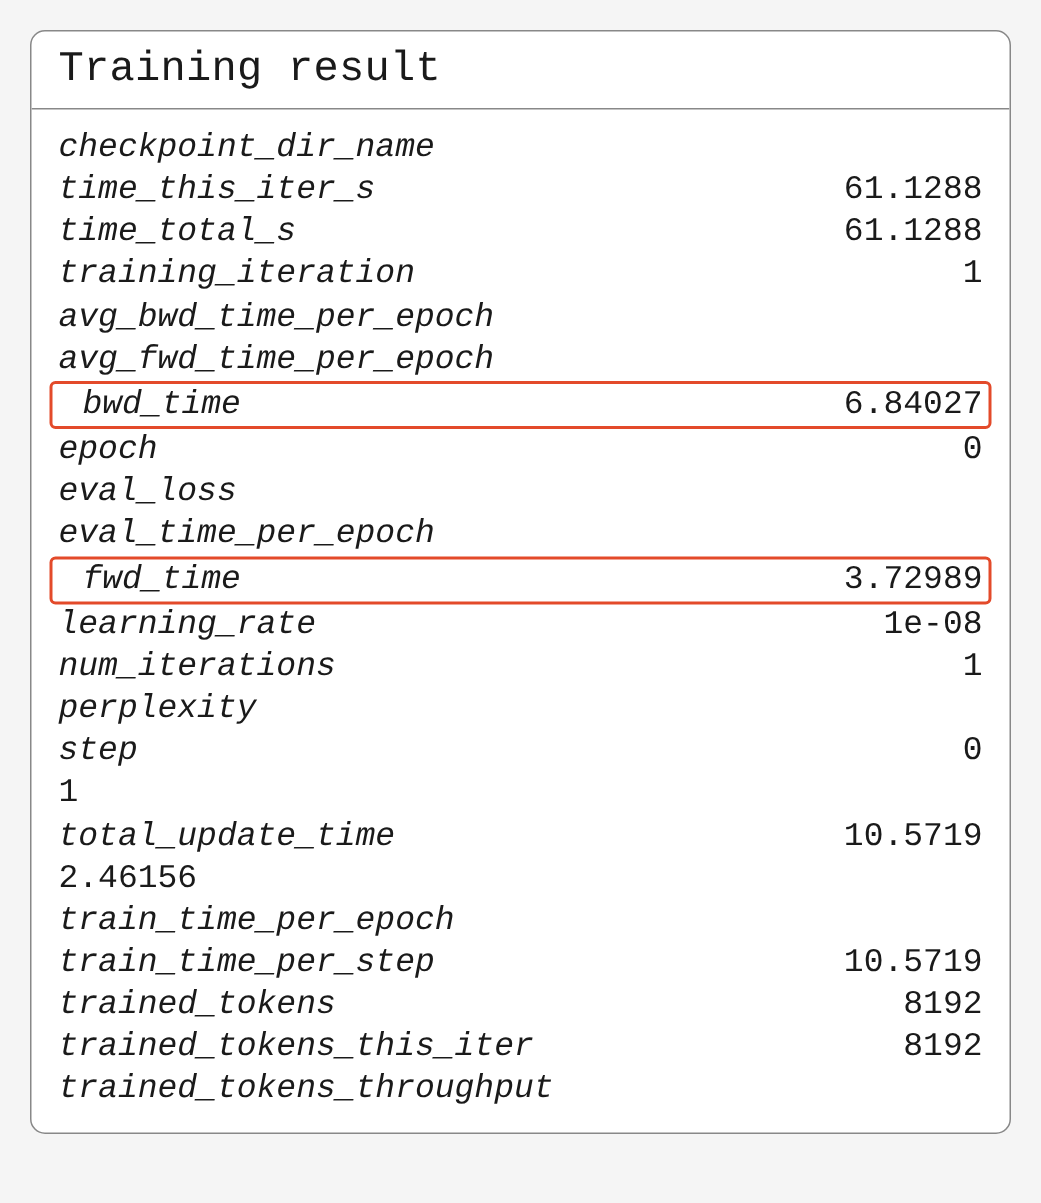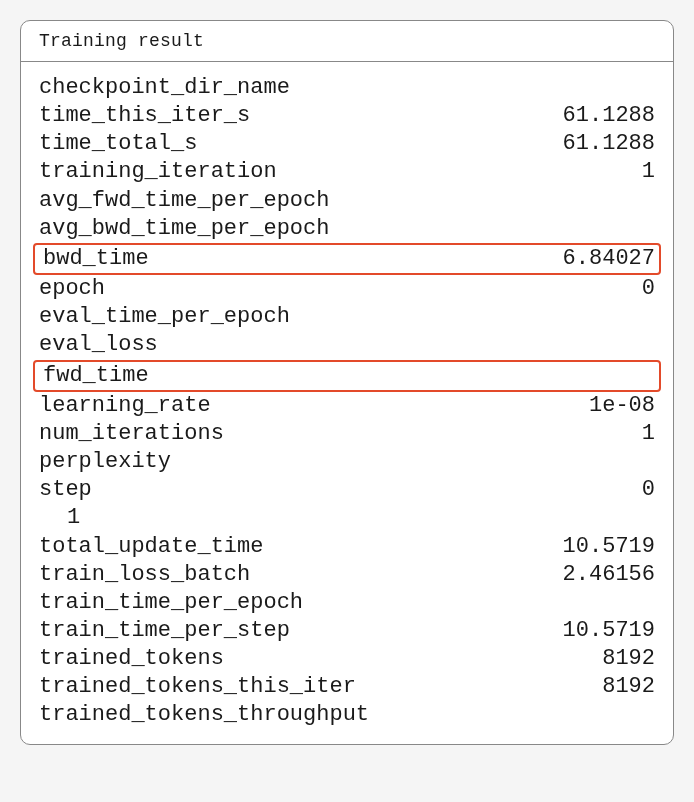--- a/index.html
+++ b/index.html
@@ -17,46 +17,46 @@
     .panel {
       background: #fff;
       border: 1.5px solid #888;
       border-radius: 10px;
       width: 654px;
       overflow: hidden;
     }
     .panel-header {
       padding: 10px 18px;
       border-bottom: 1.5px solid #888;
-      font-size: 18px;
+      font-size: 28px;
       letter-spacing: 0.2px;
     }
     .panel-body {
       padding: 12px 18px 14px 18px;
     }
     .row {
       display: flex;
       justify-content: space-between;
       align-items: baseline;
       line-height: 1.28;
       padding: 0;
     }
     .row .key {
       white-space: nowrap;
+      font-style: italic;
     }
     .row .val {
       white-space: nowrap;
       font-variant-numeric: tabular-nums;
       text-align: left;
-      margin-left: 28px;
     }
     .hl {
       border: 2px solid #e34a2a;
       border-radius: 4px;
-      padding-left: 8px;
+      padding-left: 20px;
       padding-right: 4px;
       margin-left: -6px;
       margin-right: -6px;
     }
     #rows-container {
       display: flex;
       flex-direction: column;
     }
   </style>
 </head>
@@ -76,45 +76,46 @@
         </div>
         <div class="row">
           <span class="key">time_total_s</span>
           <span class="val">61.1288</span>
         </div>
         <div class="row">
           <span class="key">training_iteration</span>
           <span class="val">1</span>
         </div>
         <div class="row">
-          <span class="key">avg_fwd_time_per_epoch</span>
+          <span class="key">avg_bwd_time_per_epoch</span>
           <span class="val"></span>
         </div>
         <div class="row">
-          <span class="key">avg_bwd_time_per_epoch</span>
+          <span class="key">avg_fwd_time_per_epoch</span>
           <span class="val"></span>
         </div>
         <div class="row hl">
           <span class="key">bwd_time</span>
           <span class="val">6.84027</span>
         </div>
         <div class="row">
           <span class="key">epoch</span>
           <span class="val">0</span>
         </div>
         <div class="row">
-          <span class="key">eval_time_per_epoch</span>
+          <span class="key">eval_loss</span>
           <span class="val"></span>
         </div>
         <div class="row">
-          <span class="key">eval_loss</span>
+          <span class="key">eval_time_per_epoch</span>
           <span class="val"></span>
         </div>
         <div class="row hl">
           <span class="key">fwd_time</span>
+          <span class="val">3.72989</span>
         </div>
         <div class="row">
           <span class="key">learning_rate</span>
           <span class="val">1e-08</span>
         </div>
         <div class="row">
           <span class="key">num_iterations</span>
           <span class="val">1</span>
         </div>
         <div class="row">
@@ -126,21 +127,20 @@
           <span class="val">0</span>
         </div>
         <div class="row">
           <span class="val">1</span>
         </div>
         <div class="row">
           <span class="key">total_update_time</span>
           <span class="val">10.5719</span>
         </div>
         <div class="row">
-          <span class="key">train_loss_batch</span>
           <span class="val">2.46156</span>
         </div>
         <div class="row">
           <span class="key">train_time_per_epoch</span>
           <span class="val"></span>
         </div>
         <div class="row">
           <span class="key">train_time_per_step</span>
           <span class="val">10.5719</span>
         </div>

